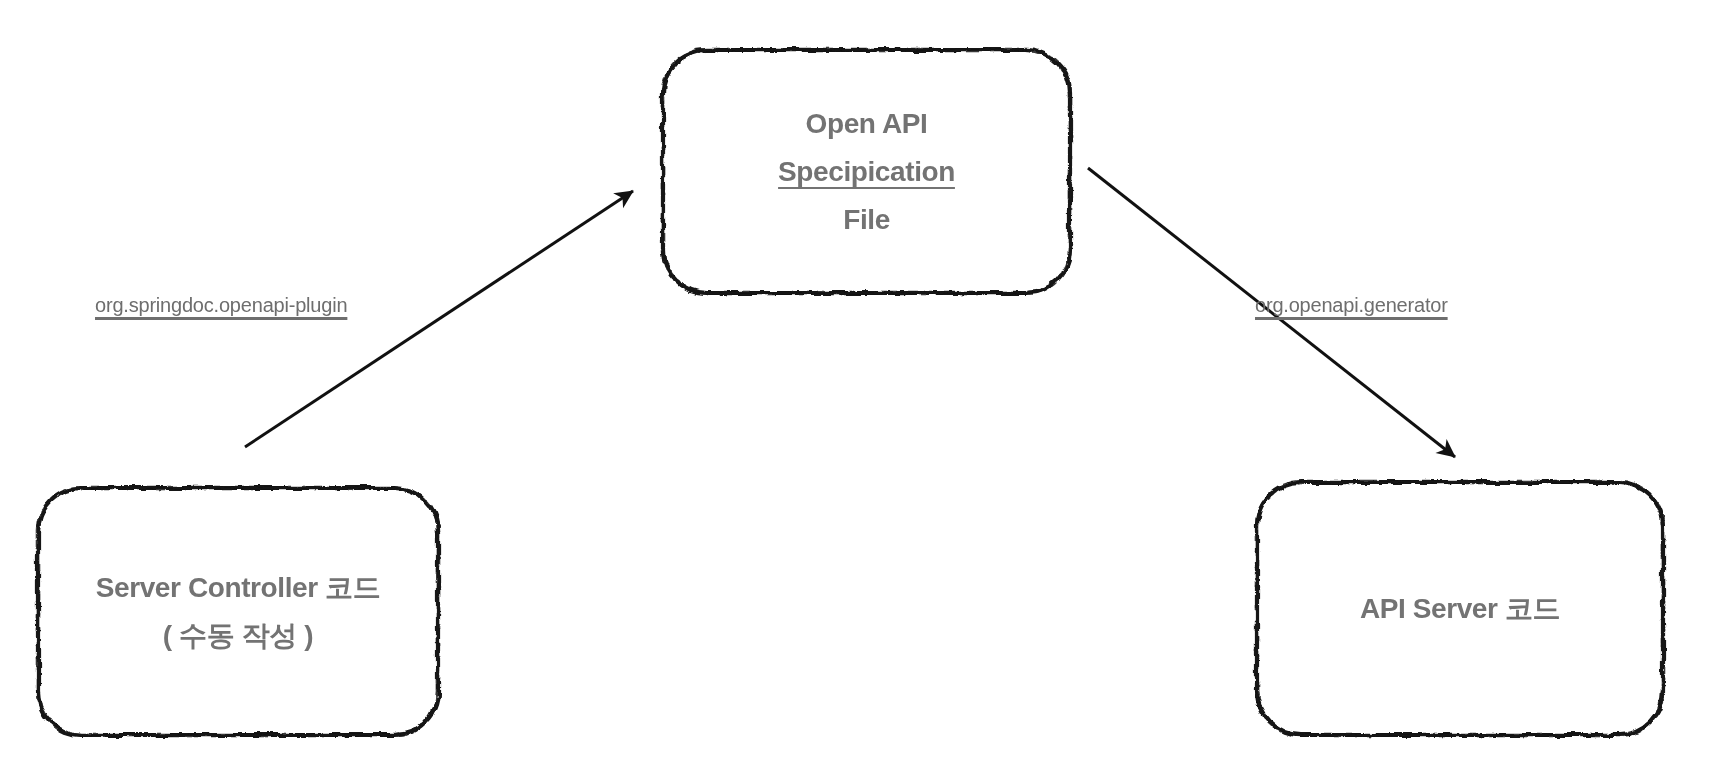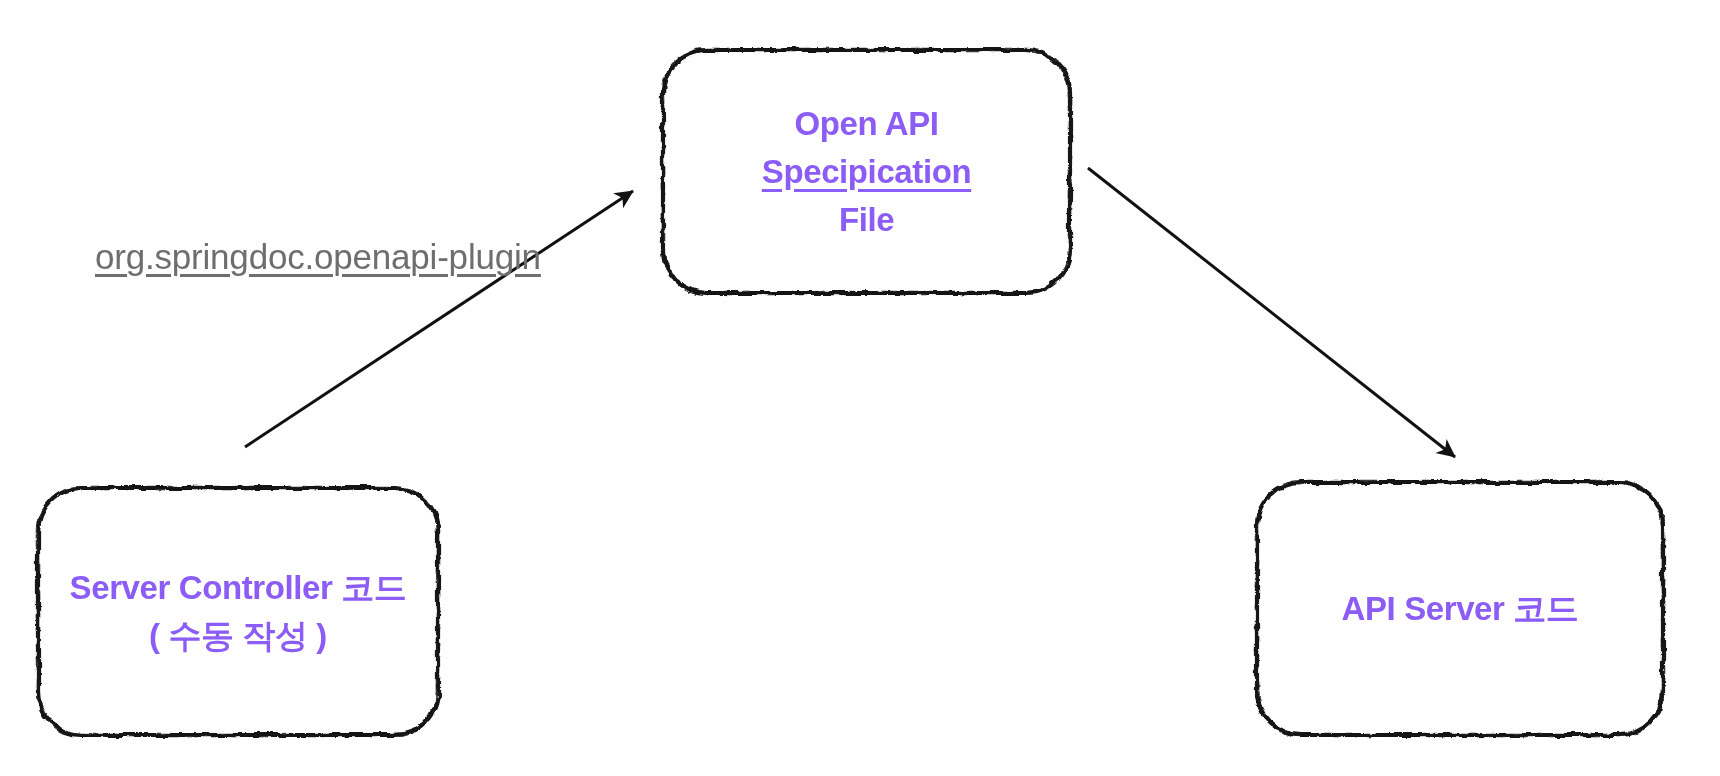--- a/index.html
+++ b/index.html
@@ -23,46 +23,47 @@
 
   
   .node-text {
     position: absolute;
     display: flex;
     flex-direction: column;
     align-items: center;
     justify-content: center;
     text-align: right;
     font-weight: bold;
-    color: #8b5cf6;
-    font-size: 33px;
+    color: #737373;
+    font-size: 28px;
     line-height: 48px;
     letter-spacing: -0.4px;
     white-space: nowrap;
   }
   .node-spec   { left: 663px;  top: 50px;  width: 407px; height: 243px; }
   .node-server { left: 38px;   top: 488px; width: 400px; height: 247px; }
   .node-client { left: 1257px; top: 482px; width: 406px; height: 253px; }
 
   .misspell {
     text-decoration-line: underline;
     text-decoration-style: dotted;
     text-decoration-color: #f4473c;
     text-decoration-thickness: 3px;
     text-underline-offset: 6px;
     text-decoration: underline;
   }
 
   .edge-label {
     position: absolute;
-    font-size: 35px;
+    font-size: 20px;
     line-height: 30px;
     color: #6e6e6e;
     white-space: nowrap;
     letter-spacing: -0.2px;
+    margin-top: 48px;
   }
   .edge-label .misspell {
     text-decoration-thickness: 2.5px;
     text-underline-offset: 5px;
   }
   .edge-label-left  { left: 95px;   top: 242px; }
   .edge-label-right { left: 1255px; top: 242px; }
 </style>
 </head>
 <body>
@@ -111,14 +112,17 @@
     <span>( 수동 작성 )</span>
   </div>
 
   <div class="node-text node-client">
     <span>API Server 코드</span>
   </div>
 
   <div class="edge-label edge-label-left">
     <span class="misspell">org.springdoc.openapi-plugin</span>
   </div>
+  <div class="edge-label edge-label-right">
+    <span class="misspell">org.openapi.generator</span>
+  </div>
 
 </div>
 
 </body></html>

